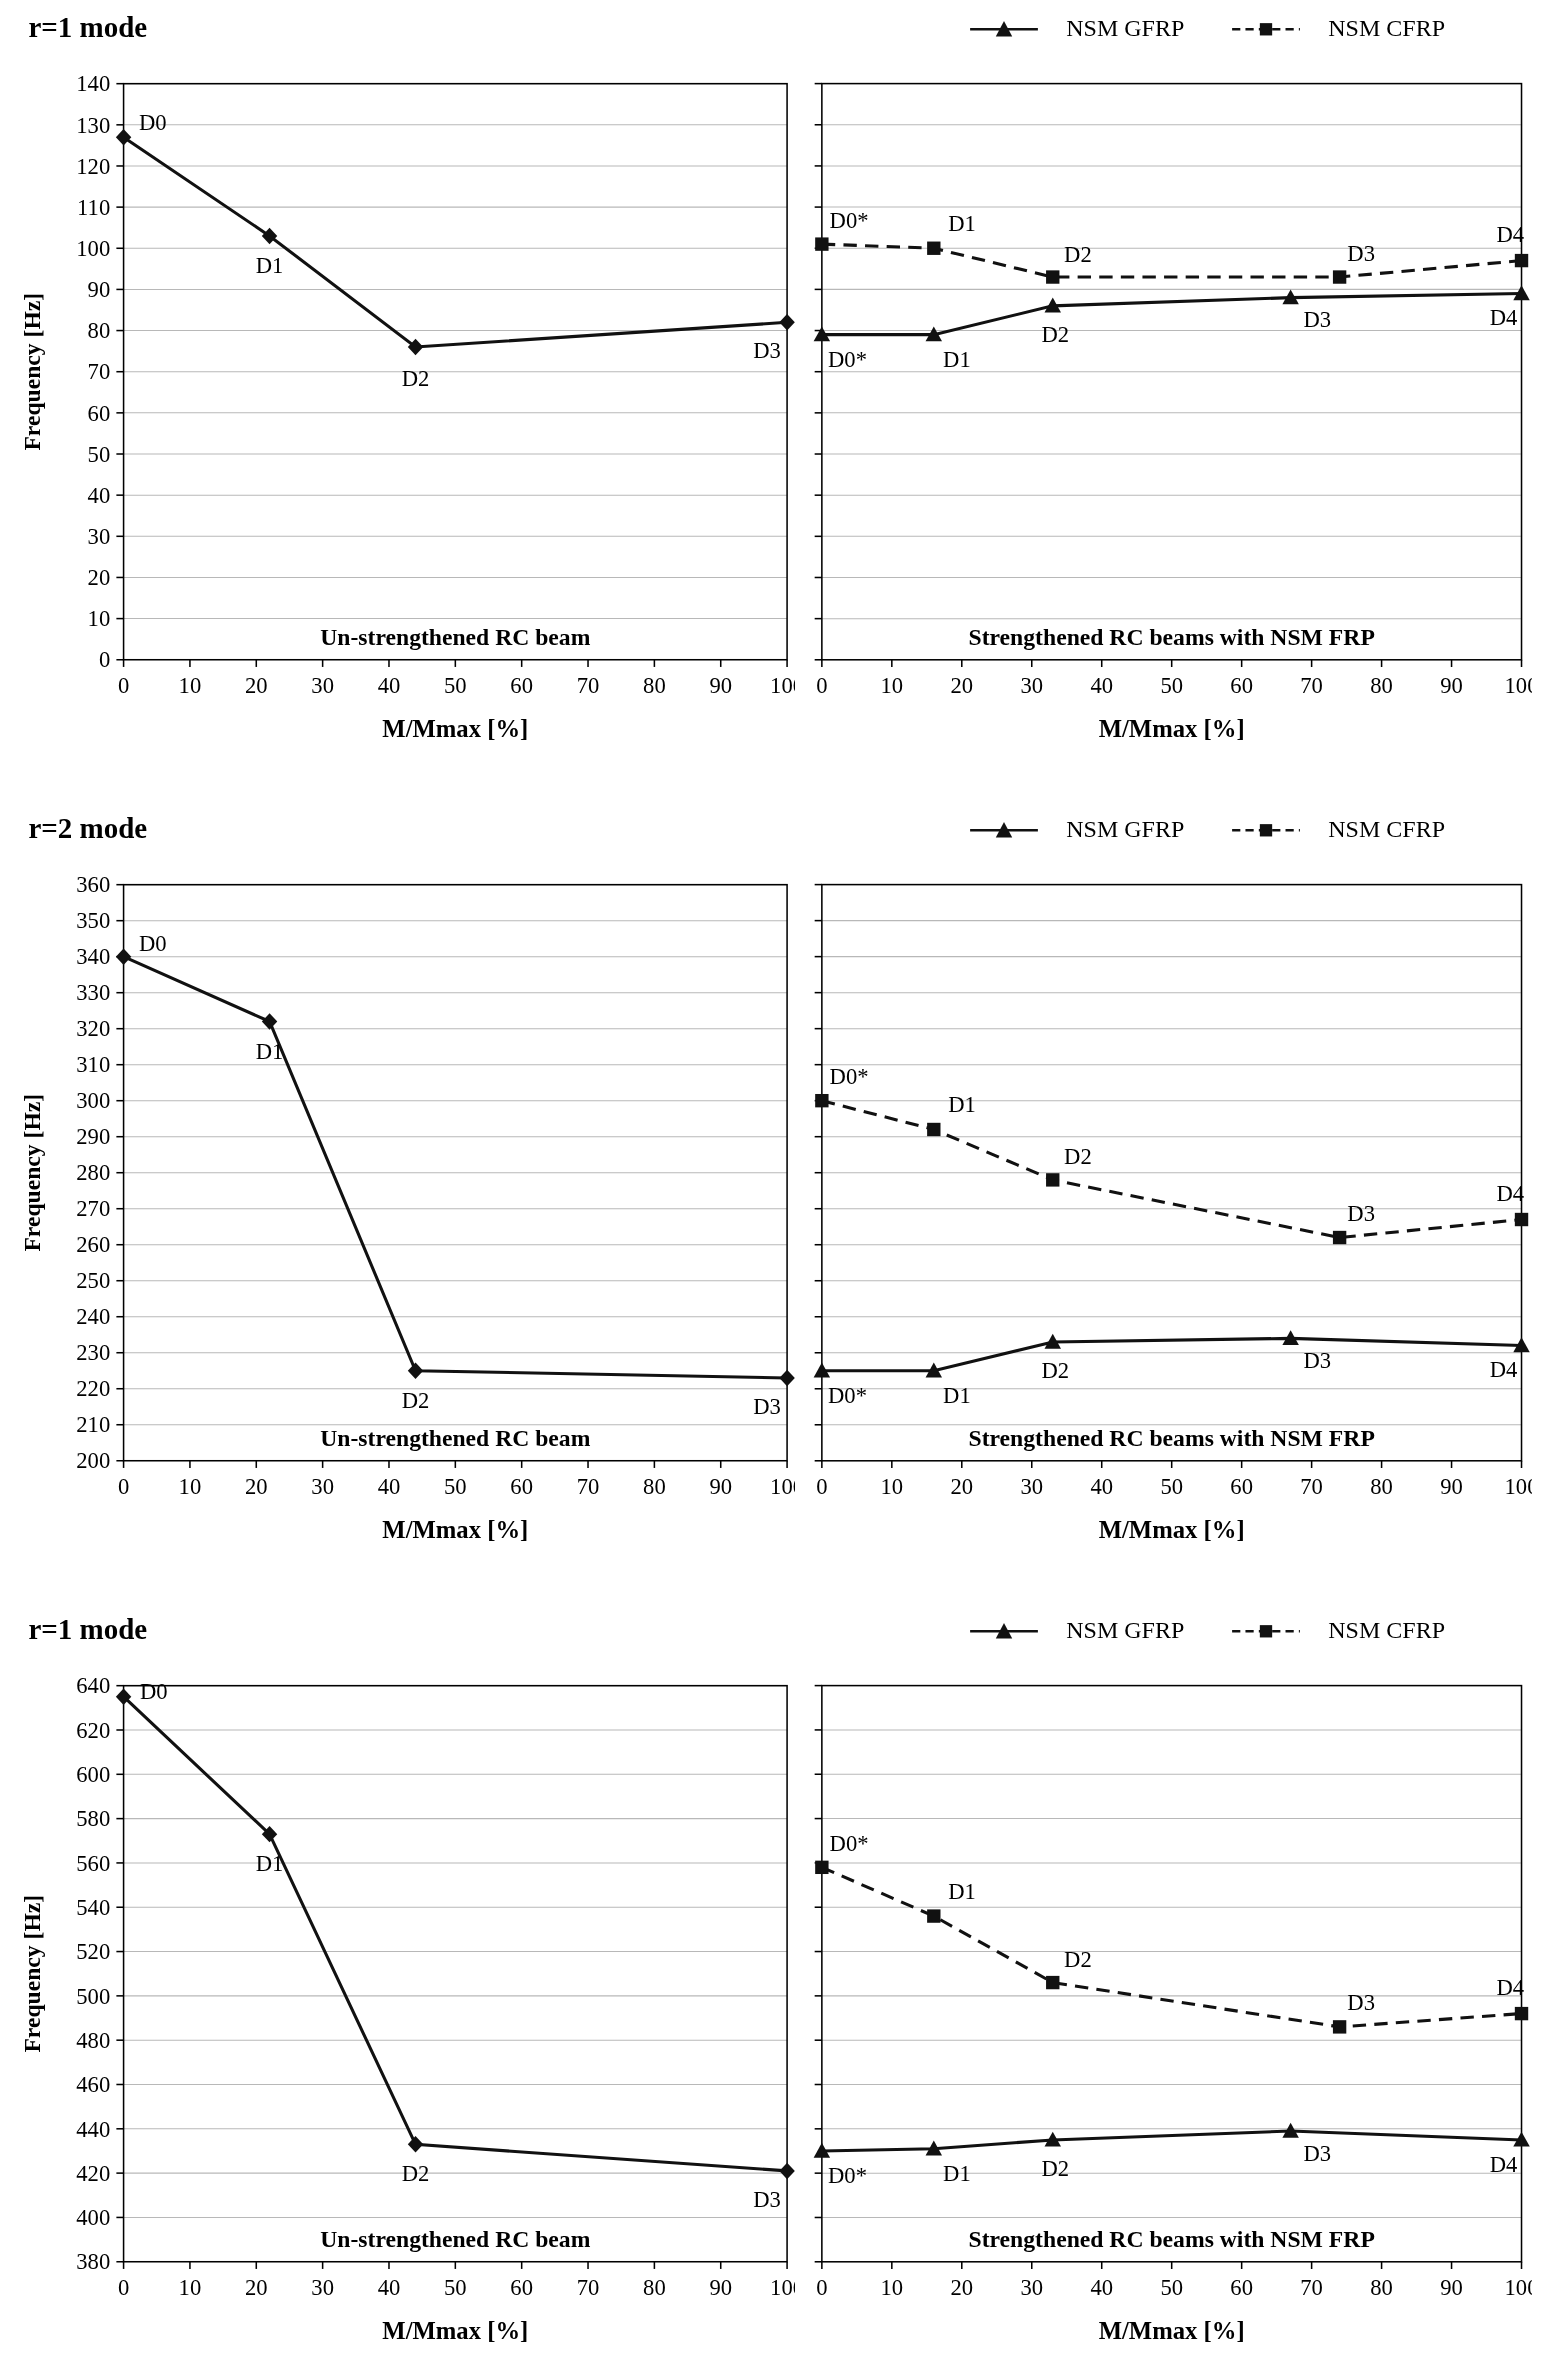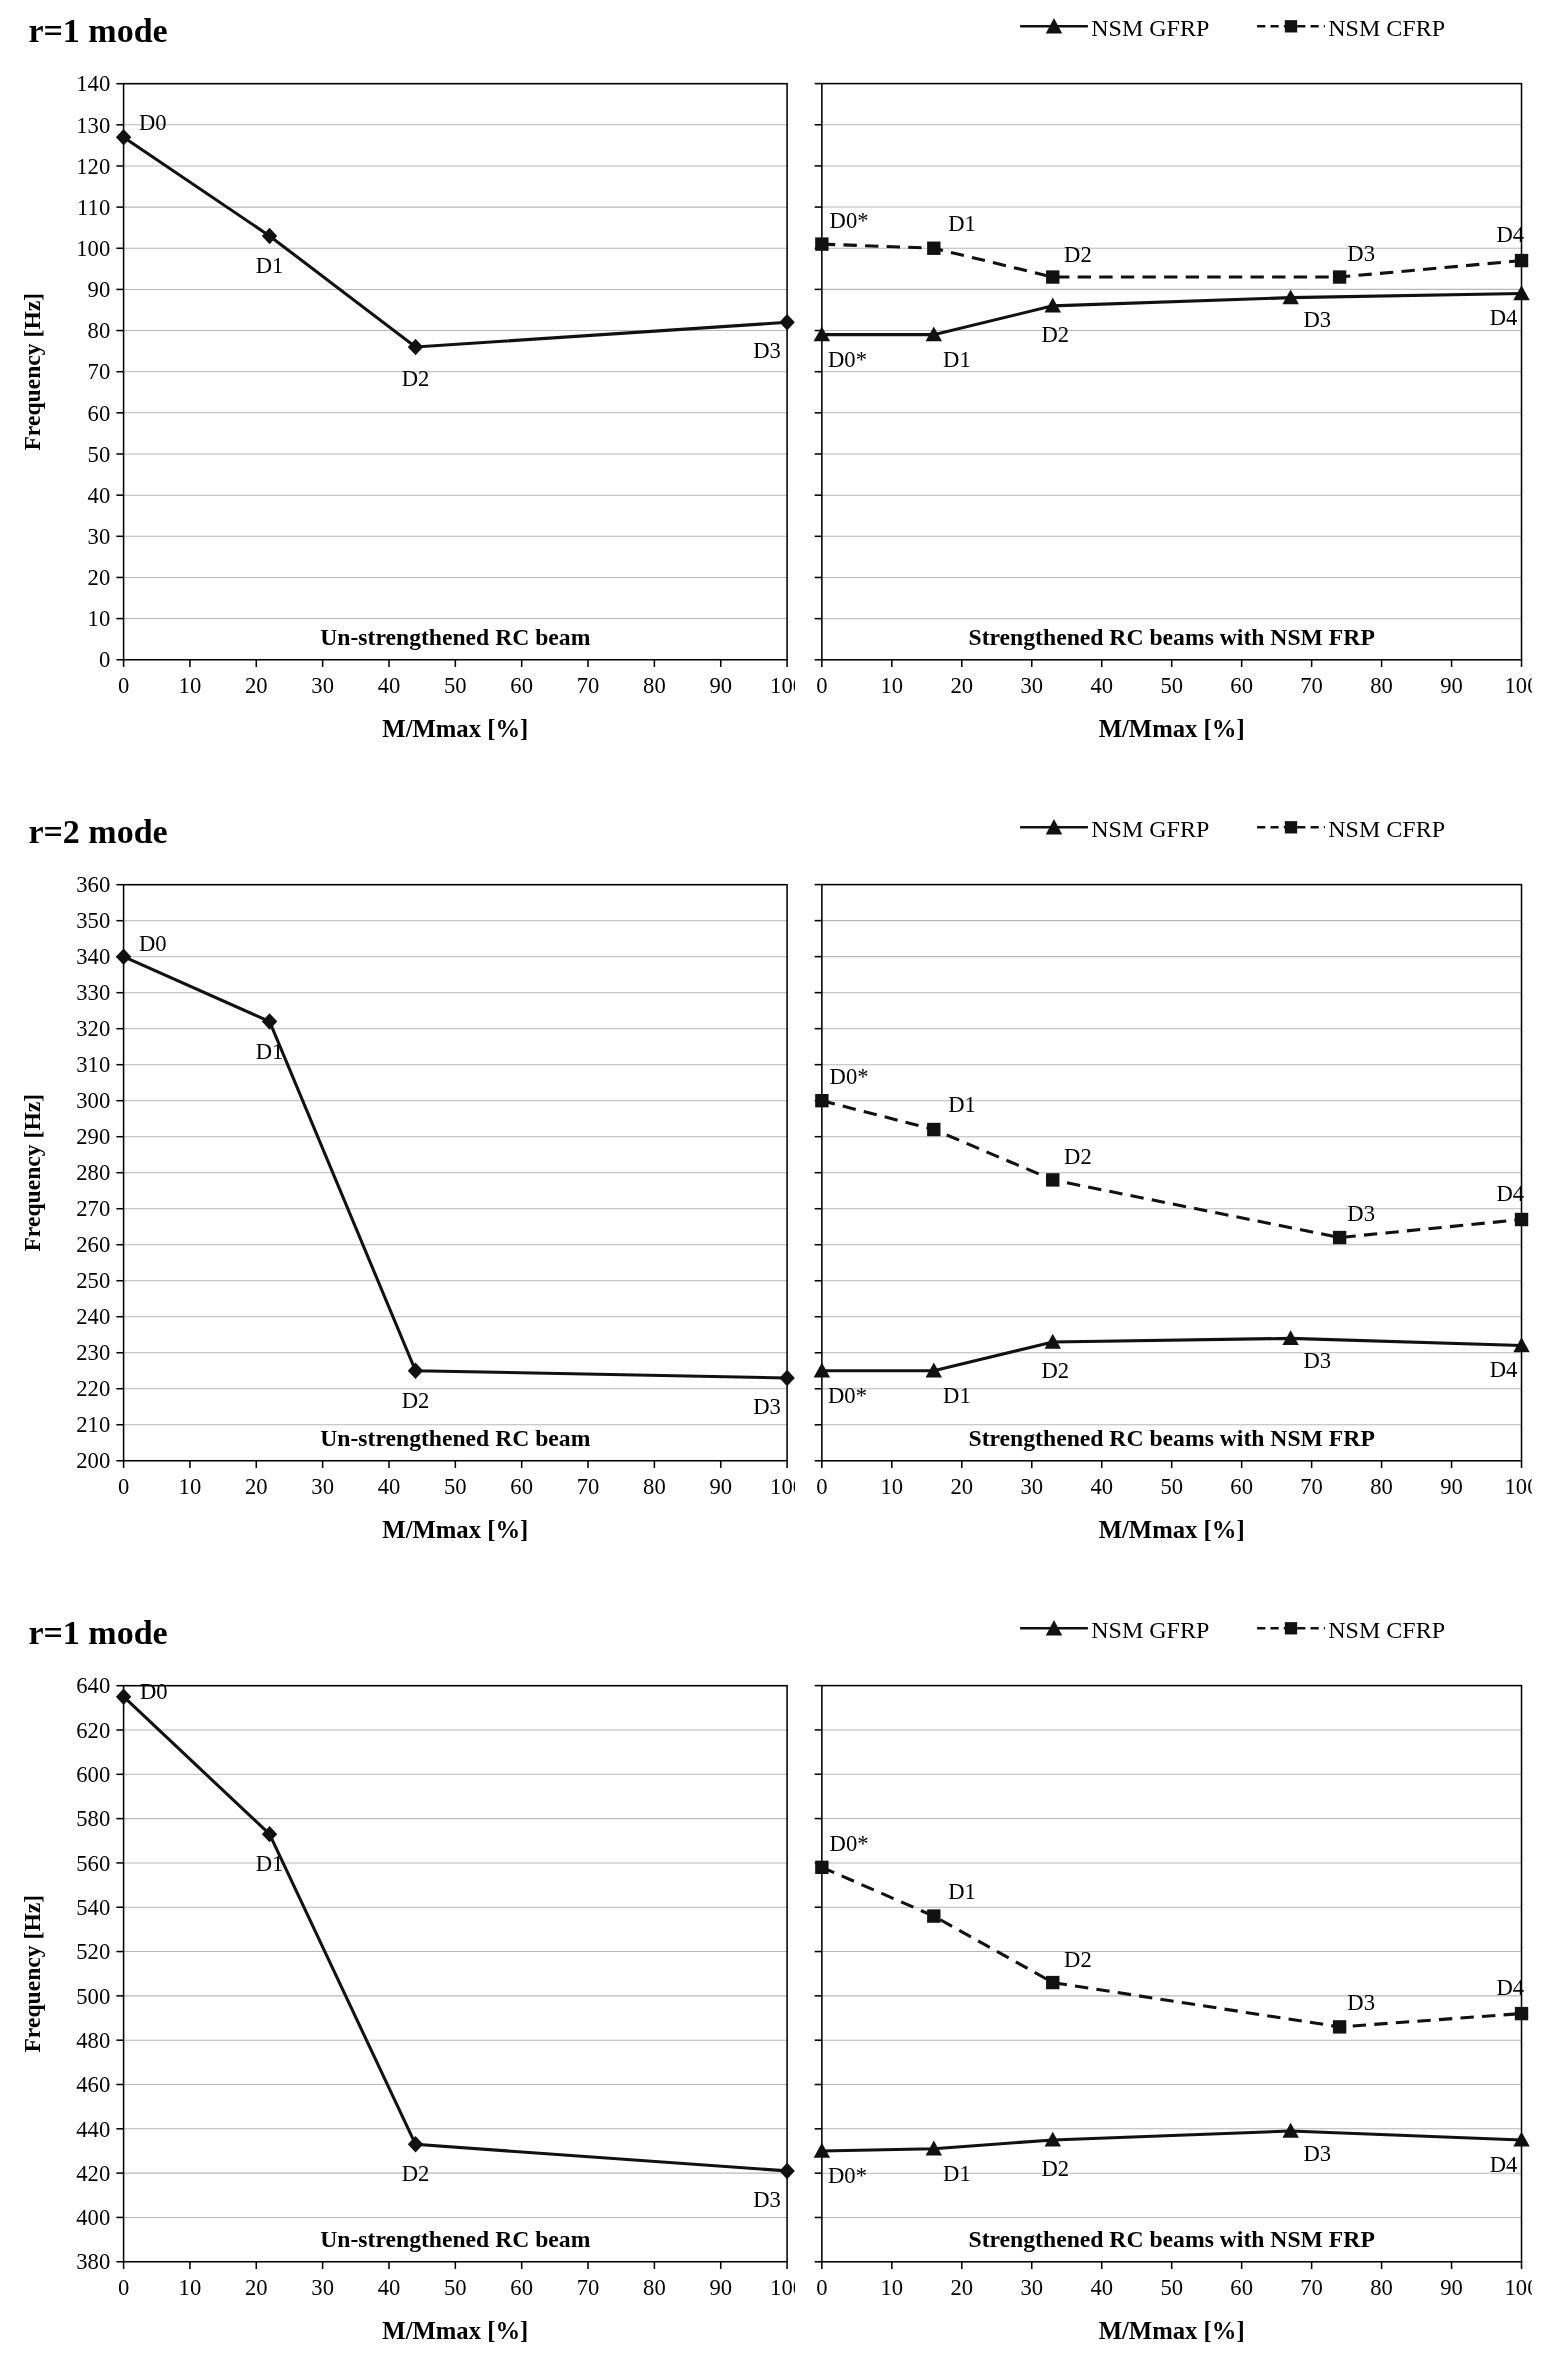--- a/index.html
+++ b/index.html
@@ -8,24 +8,24 @@
     font-family:"Liberation Serif", serif;color:#000;
     overflow:hidden;
   }
   .page{padding:5.1px 13px 0 13px;}
   .row{margin-bottom:56px;}
   .row-head{
     display:flex;justify-content:space-between;align-items:flex-start;
     height:63px;padding:7.2px 87px 0 15.4px;box-sizing:border-box;
   }
   .mode-title{
-    margin:0;font-size:34px;font-weight:bold;line-height:1.1;
+    margin:0;font-size:29px;font-weight:bold;line-height:1.1;
   }
   .legend{display:flex;align-items:center;gap:46px;padding-top:3.1px;}
-  .leg-item{display:flex;gap:1px;font-size:24px;}
+  .leg-item{display:flex;align-items:center;gap:26px;font-size:24px;}
   .charts{display:flex;gap:14.4px;align-items:flex-start;}
   svg.chart{display:block;}
   svg text{font-family:"Liberation Serif", serif;fill:#000;}
 </style>
 </head>
 <body>
 
 <div class="page">
 
   <section class="row">

